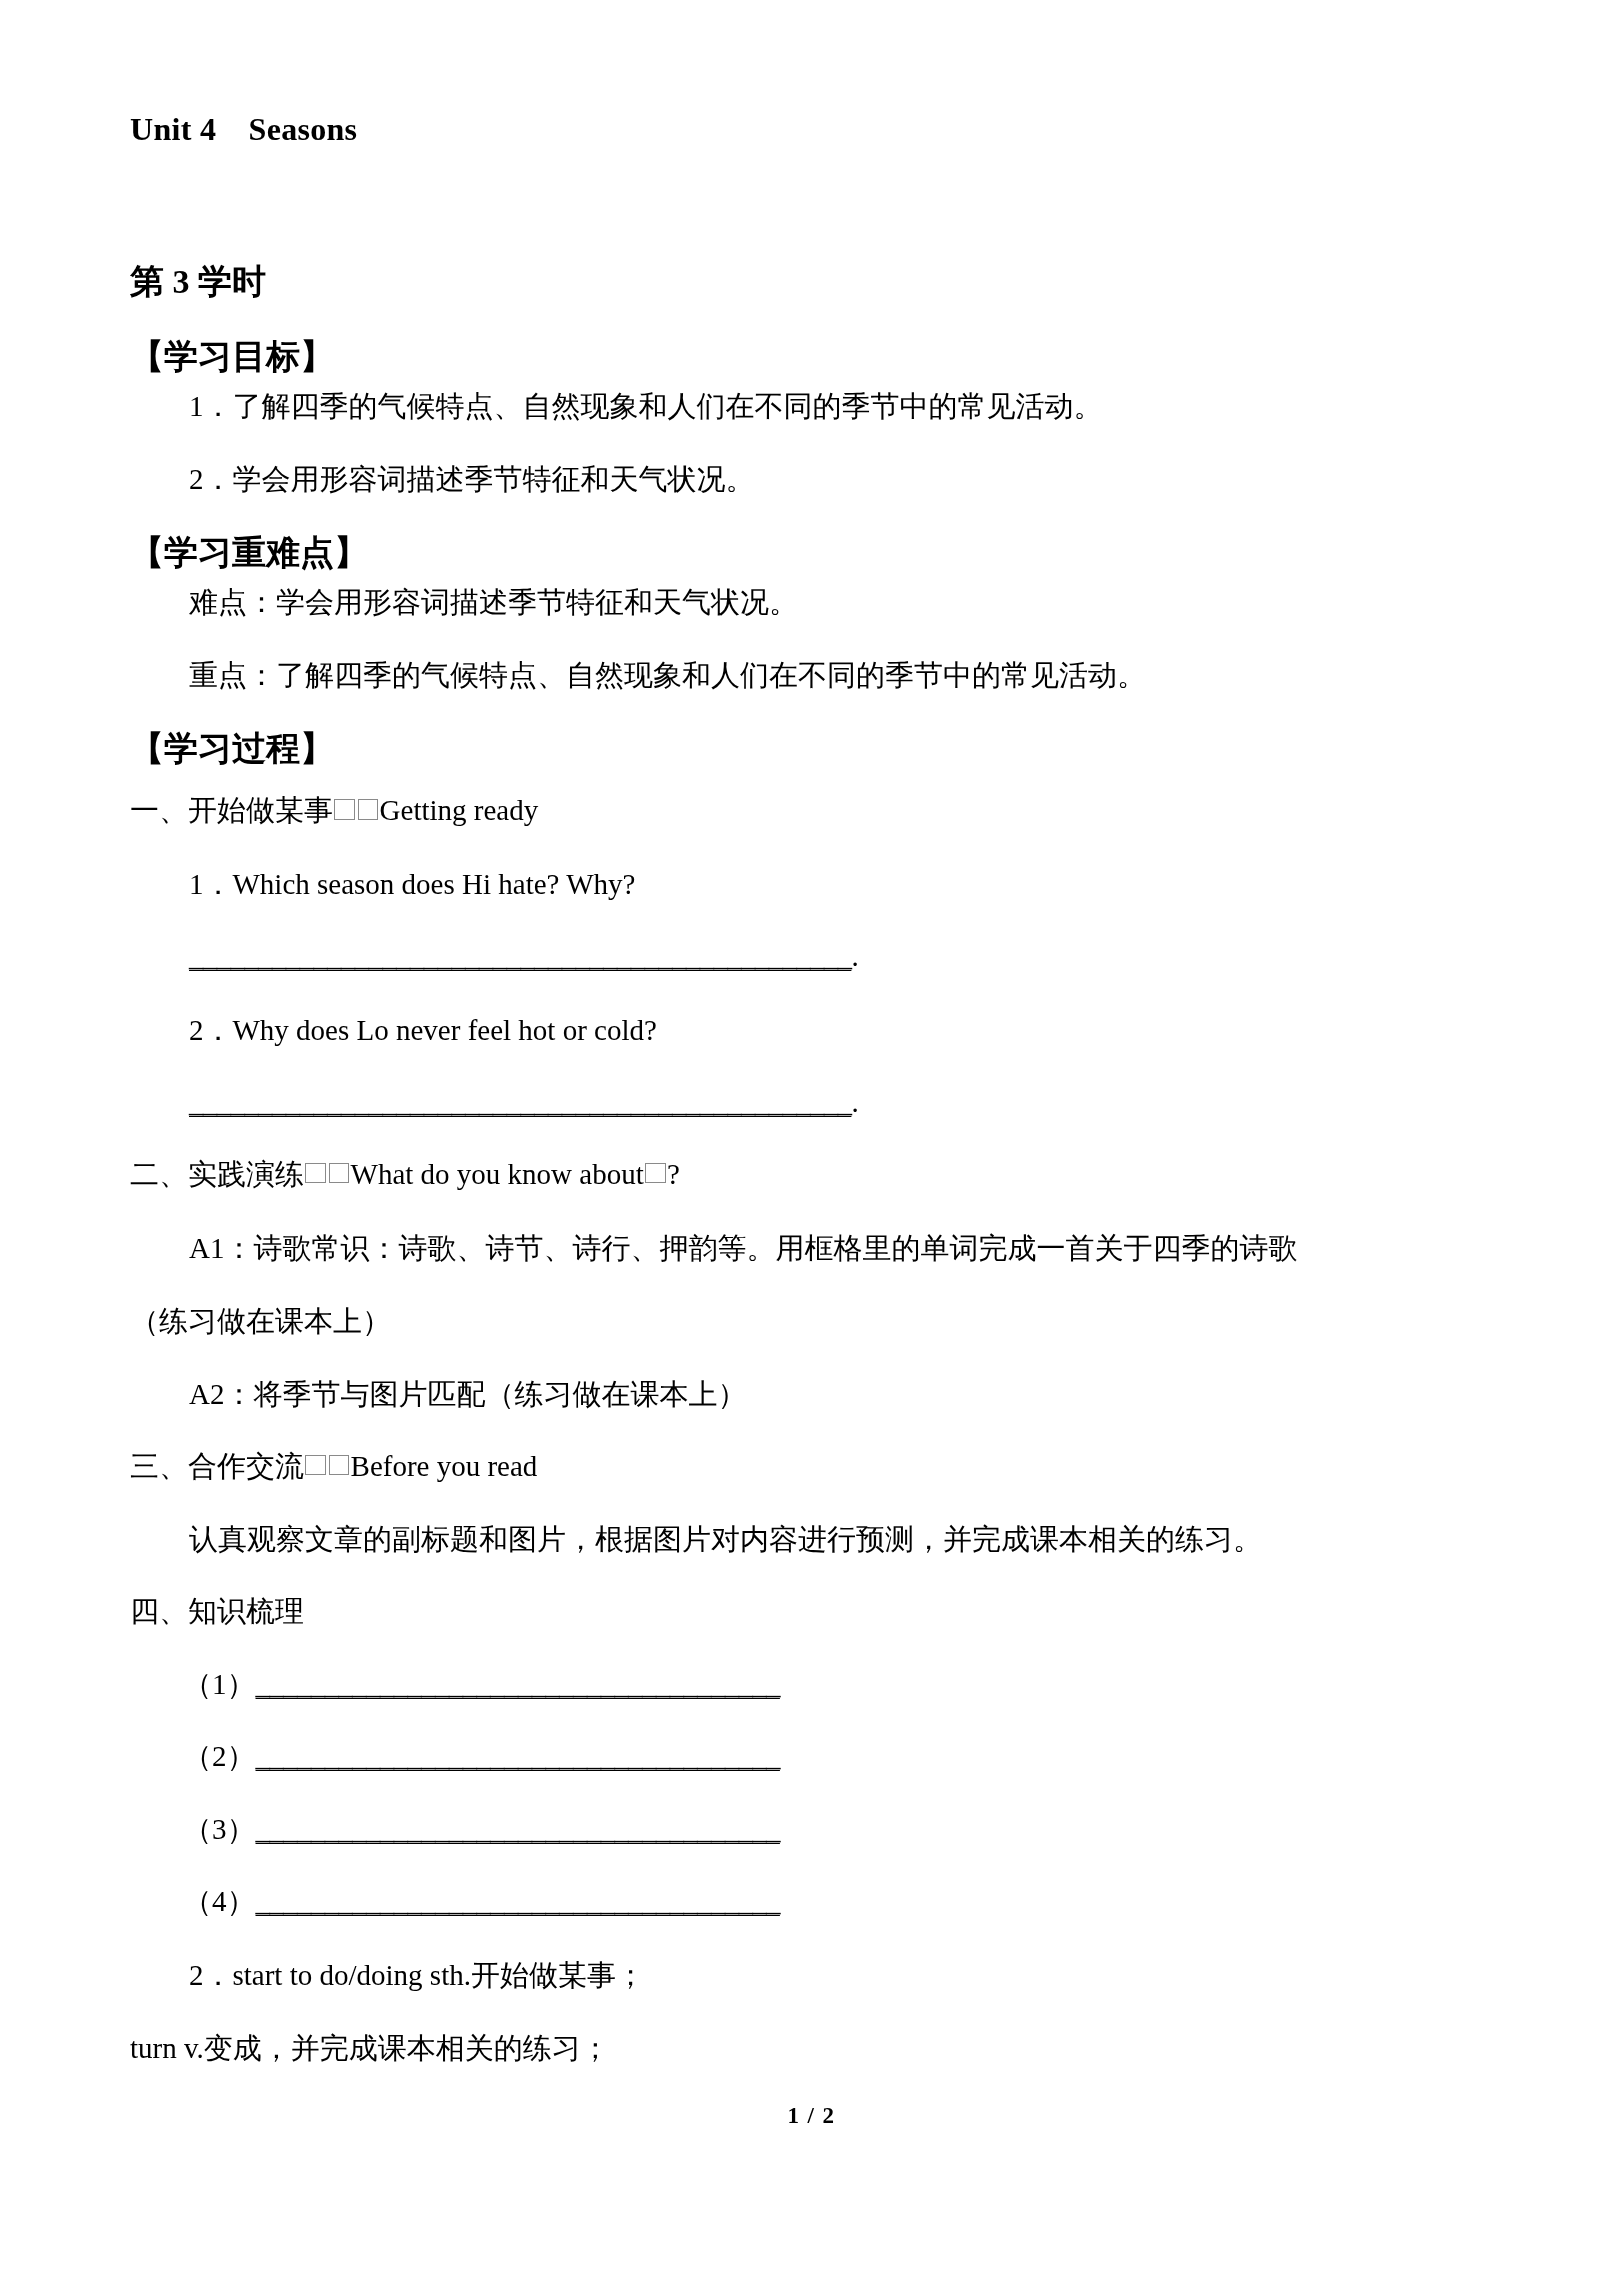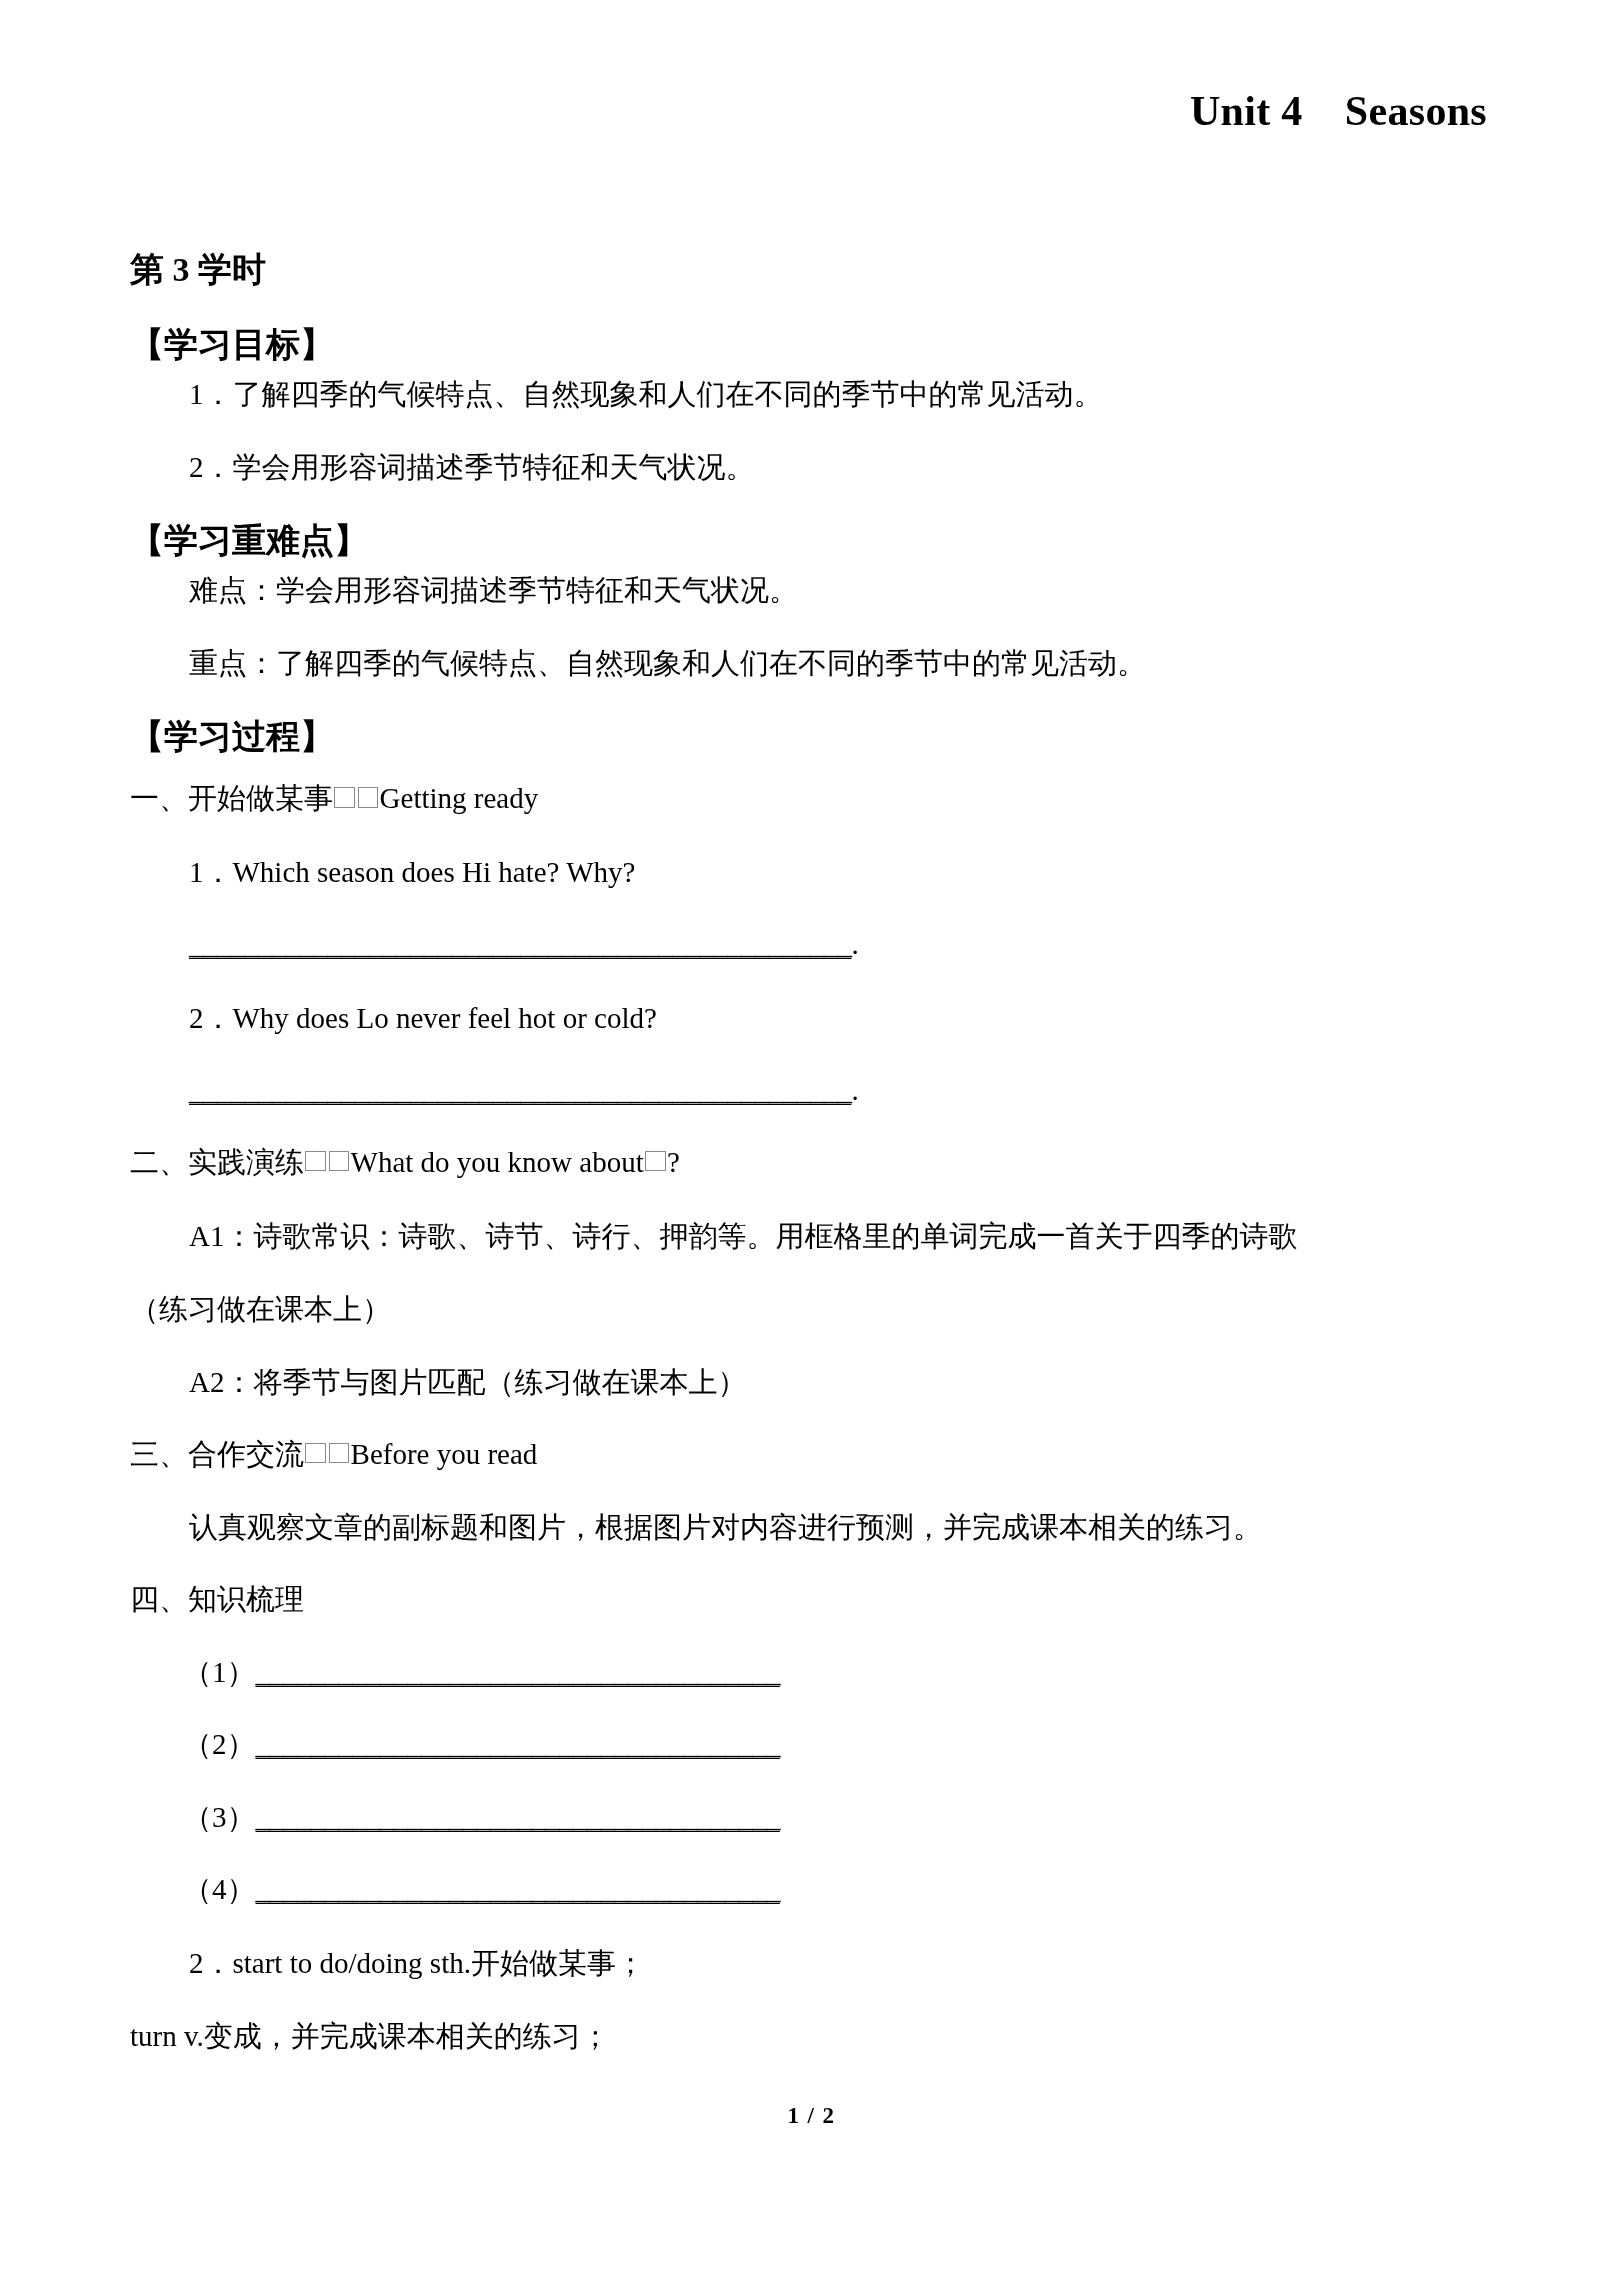--- a/index.html
+++ b/index.html
@@ -20,25 +20,25 @@
   }
   .body-area {
     position: absolute;
     left: 130px;
     top: 0;
     width: 1357px;
   }
 
   
   .doc-title {
-    text-align: right;
-    font-size: 42px;
+    text-align: left;
+    font-size: 32px;
     font-weight: bold;
     letter-spacing: 0.3px;
-    margin-top: 86px;
+    margin-top: 110px;
     margin-bottom: 0;
     line-height: 1.2;
   }
 
   
   .lesson-heading {
     font-size: 34px;
     font-weight: bold;
     margin-top: 112px;
     line-height: 1.3;

